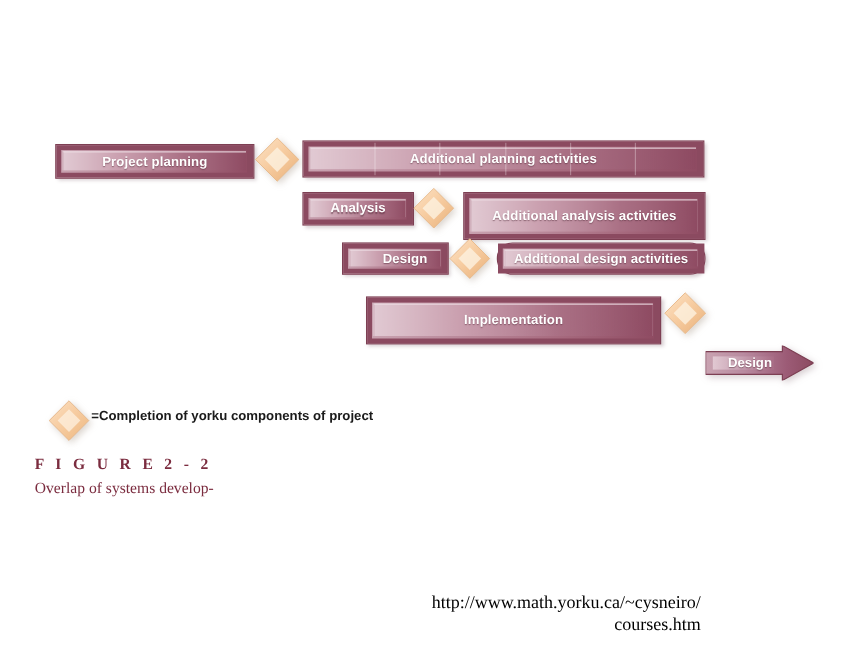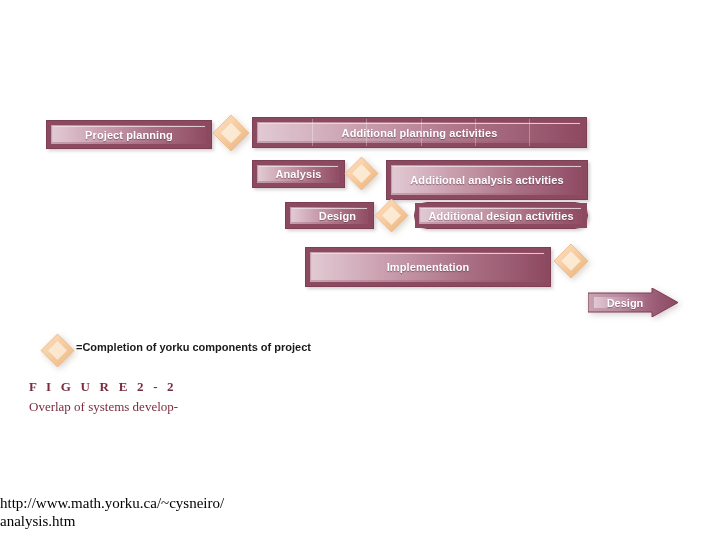--- a/index.html
+++ b/index.html
@@ -153,21 +153,21 @@
     line-height: 15px;
     margin-top: 4px;
   }
 
   
   #footer-url {
     position: absolute;
     left: 0;
     top: 494px;
     width: 584px;
-    text-align: left;
+    text-align: right;
     font-family: "Liberation Serif", serif;
     font-size: 15px;
     color: #000000;
     line-height: 18px;
   }
   #footer-url div { white-space: nowrap; }
 </style>
 </head>
 <body>
 
@@ -296,16 +296,16 @@
     <span class="legend-text">=Completion of yorku components of project</span>
   </div>
 
   <div id="caption">
     <div class="fig-no">F I G U R E   2 - 2</div>
     <div class="fig-desc">Overlap of systems develop-</div>
   </div>
 
   <div id="footer-url">
     <div>http://www.math.yorku.ca/~cysneiro/</div>
-    <div>analysis.htm</div>
+    <div>courses.htm</div>
   </div>
 
 </div>
 
 </body></html>

